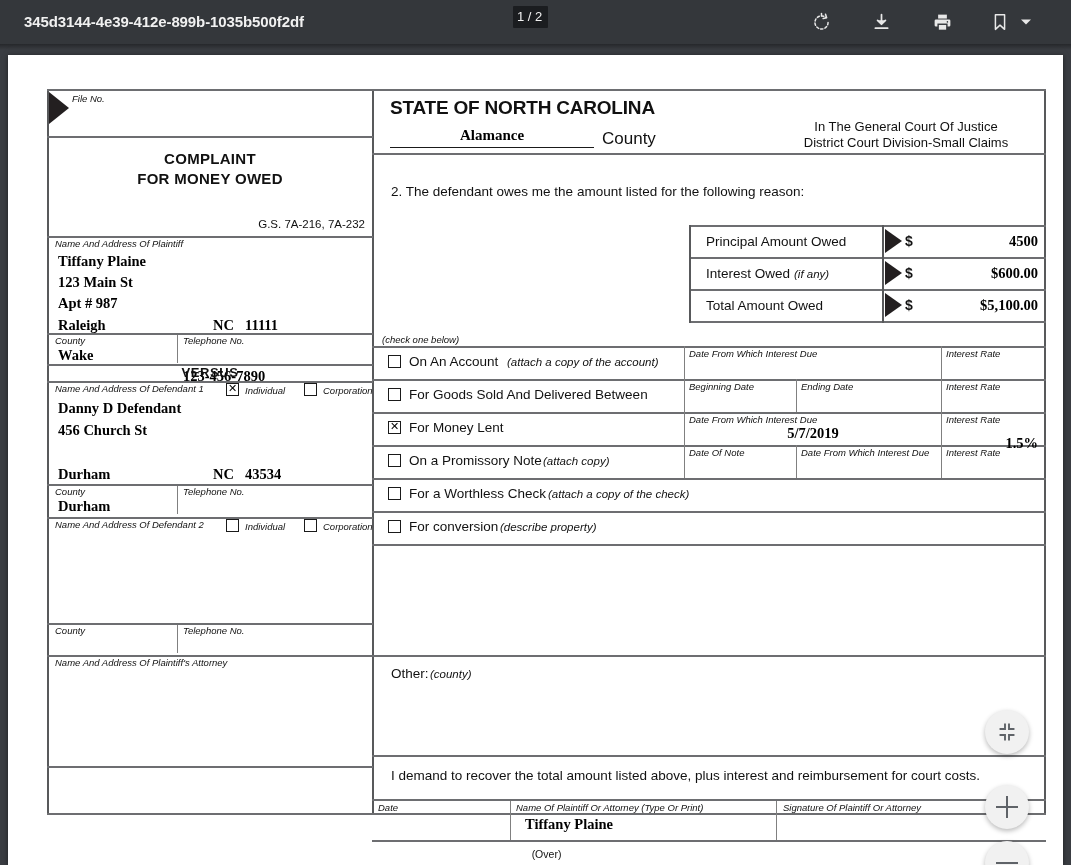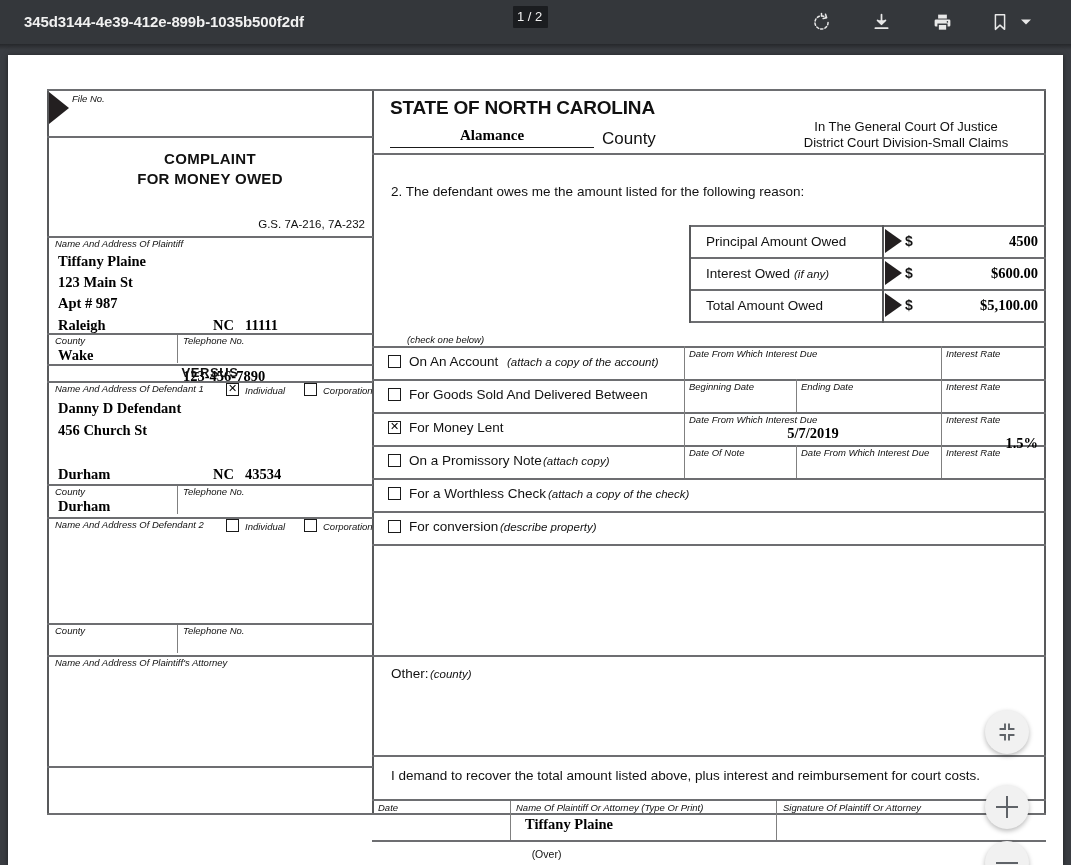--- a/index.html
+++ b/index.html
@@ -304,21 +304,21 @@
     <div class="lbl it" style="left:786px; top:213px;">(if any)</div>
     <div class="tri" style="left:877px; top:206px;"></div>
     <div class="lbl bold" style="left:897px; top:210px; font-size:14px;">$</div>
     <div class="val" style="left:900px; top:210px; width:130px; text-align:right;">$600.00</div>
 
     <div class="lbl" style="left:698px; top:243px;">Total Amount Owed</div>
     <div class="tri" style="left:877px; top:238px;"></div>
     <div class="lbl bold" style="left:897px; top:242px; font-size:14px;">$</div>
     <div class="val" style="left:900px; top:242px; width:130px; text-align:right;">$5,100.00</div>
 
-    <div class="cap" style="left:374px; top:279px;margin-left:25px;">(check one below)</div>
+    <div class="cap" style="left:374px; top:279px;">(check one below)</div>
 
     <div class="ln hl2" style="left:364px; top:291px; width:674px;"></div>
     <div class="ln hl2" style="left:364px; top:324px; width:674px;"></div>
     <div class="ln hl2" style="left:364px; top:357px; width:674px;"></div>
     <div class="ln hl2" style="left:364px; top:390px; width:674px;"></div>
     <div class="ln hl2" style="left:364px; top:423px; width:674px;"></div>
     <div class="ln hl2" style="left:364px; top:456px; width:674px;"></div>
     <div class="ln hl2" style="left:364px; top:489px; width:674px;"></div>
 
     <div class="ln vl" style="left:676px; top:291px; width:1px; height:132px;"></div>

